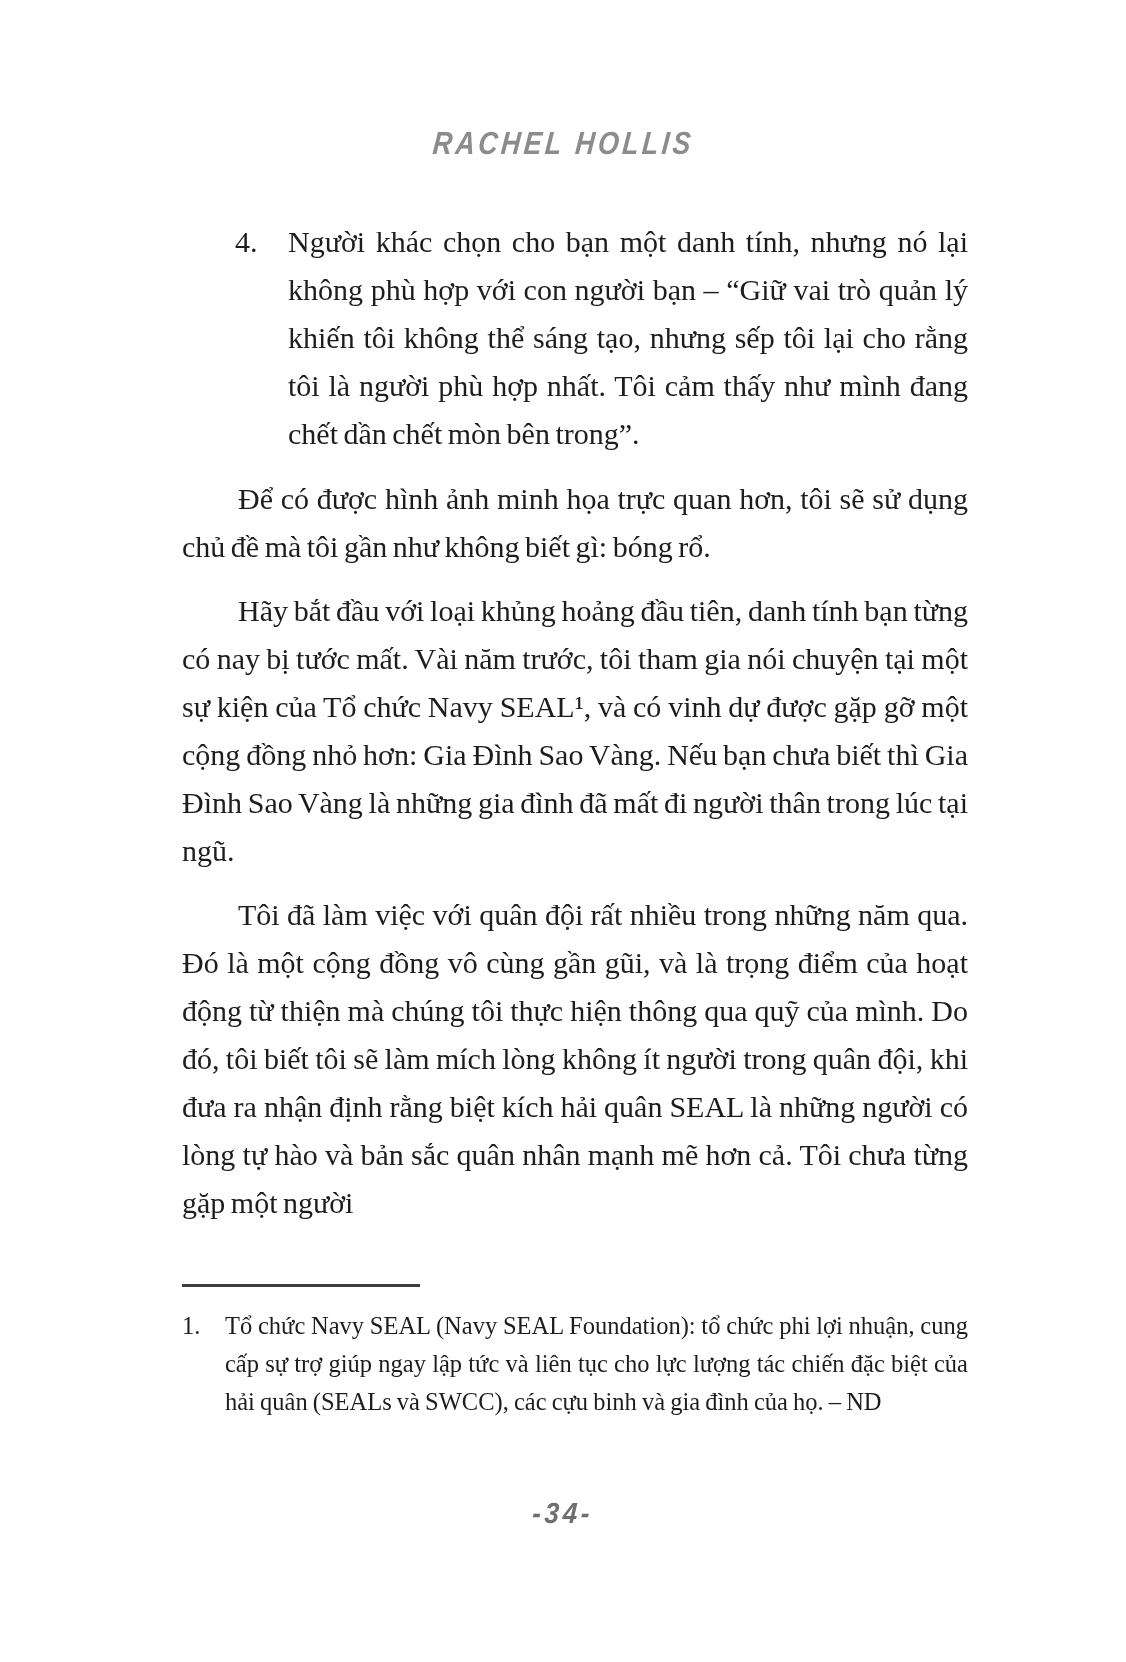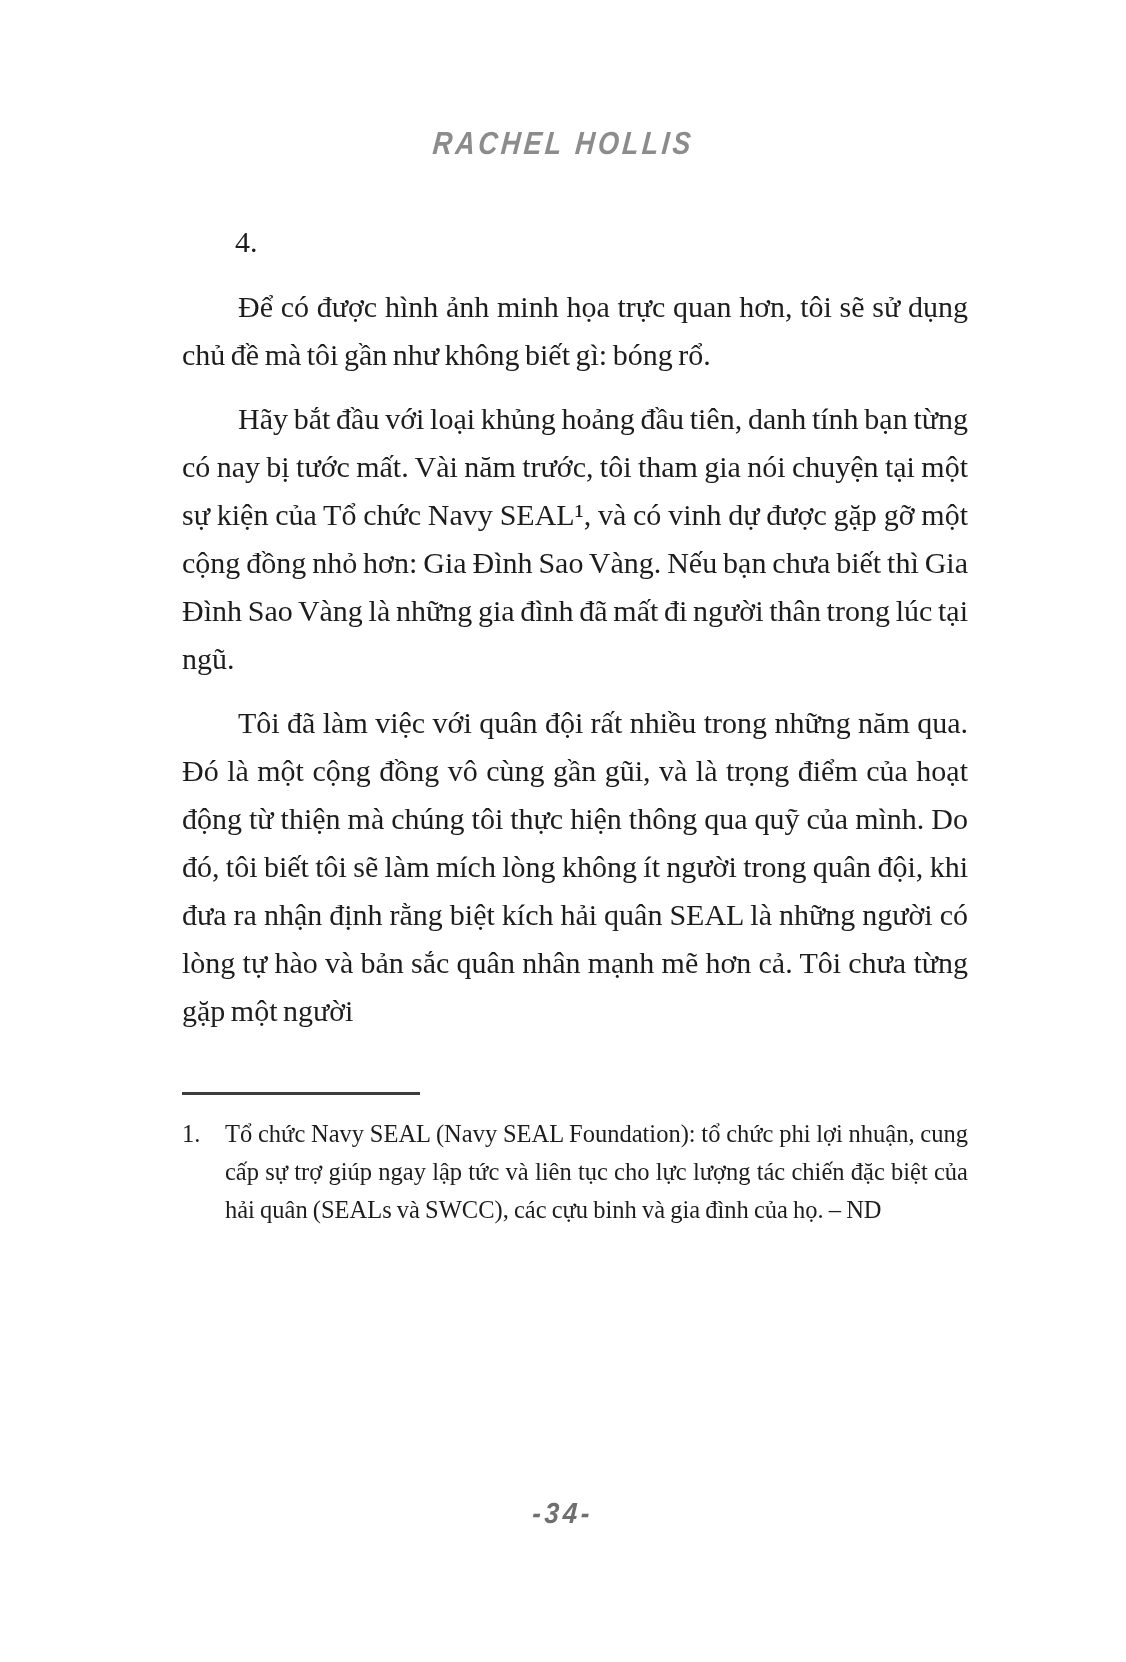--- a/index.html
+++ b/index.html
@@ -98,20 +98,21 @@
 <div class="page">
 
   <div class="header">
     <span class="header-text">RACHEL HOLLIS</span>
   </div>
 
   <div class="content">
 
     <div class="list-item">
       <div class="list-num">4.</div>
+      <div class="list-text">Người khác chọn cho bạn một danh tính, nhưng nó lại không phù hợp với con người bạn – “Giữ vai trò quản lý khiến tôi không thể sáng tạo, nhưng sếp tôi lại cho rằng tôi là người phù hợp nhất. Tôi cảm thấy như mình đang chết dần chết mòn bên trong”.</div>
     </div>
 
     <p class="para">Để có được hình ảnh minh họa trực quan hơn, tôi sẽ sử dụng chủ đề mà tôi gần như không biết gì: bóng rổ.</p>
 
     <p class="para">Hãy bắt đầu với loại khủng hoảng đầu tiên, danh tính bạn từng có nay bị tước mất. Vài năm trước, tôi tham gia nói chuyện tại một sự kiện của Tổ chức Navy SEAL¹, và có vinh dự được gặp gỡ một cộng đồng nhỏ hơn: Gia Đình Sao Vàng. Nếu bạn chưa biết thì Gia Đình Sao Vàng là những gia đình đã mất đi người thân trong lúc tại ngũ.</p>
 
     <p class="para">Tôi đã làm việc với quân đội rất nhiều trong những năm qua. Đó là một cộng đồng vô cùng gần gũi, và là trọng điểm của hoạt động từ thiện mà chúng tôi thực hiện thông qua quỹ của mình. Do đó, tôi biết tôi sẽ làm mích lòng không ít người trong quân đội, khi đưa ra nhận định rằng biệt kích hải quân SEAL là những người có lòng tự hào và bản sắc quân nhân mạnh mẽ hơn cả. Tôi chưa từng gặp một người</p>
 
     <div class="fn-rule"></div>
 

